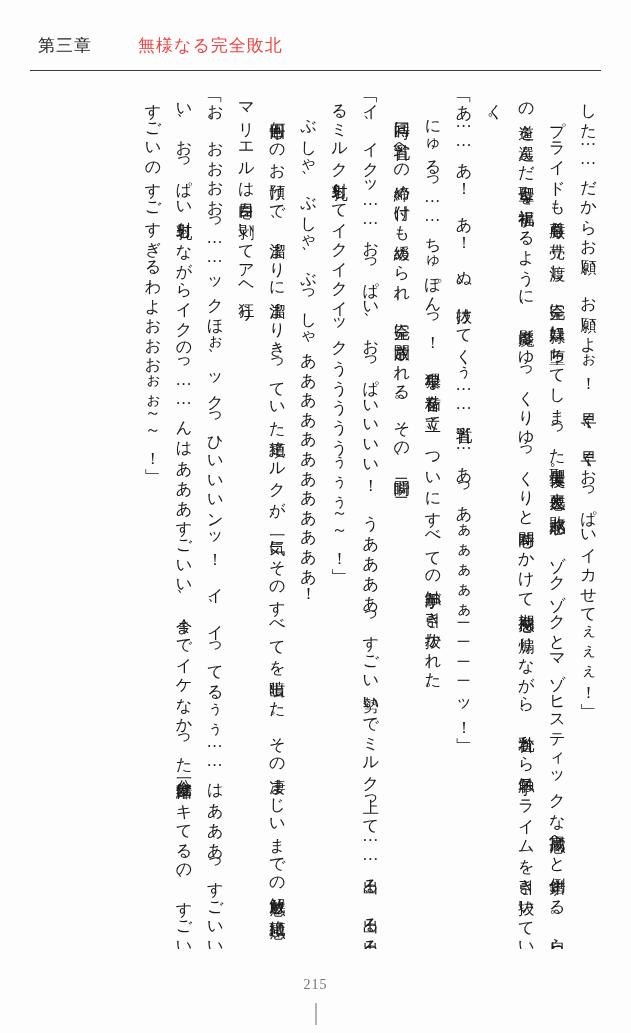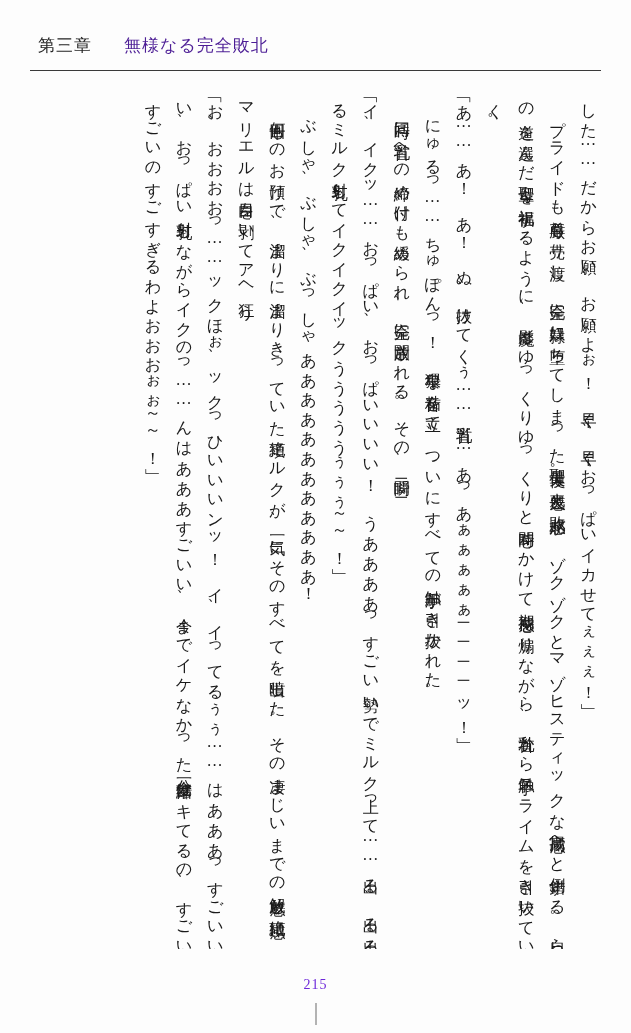--- a/index.html
+++ b/index.html
@@ -37,22 +37,22 @@
   }
   .header .chapter-num {
     font-size: 17px;
     letter-spacing: 1px;
     color: #222;
     white-space: nowrap;
   }
   .header .chapter-title {
     font-size: 17px;
     letter-spacing: 1px;
-    color: #4c1d95;
-    margin-left: 8px;
+    color: #ef4444;
+    margin-left: 22px;
     white-space: nowrap;
   }
 
   .rule {
     position: absolute;
     top: 70px;
     left: 30px;
     right: 30px;
     height: 1px;
     background: #3a3a3a;
@@ -82,21 +82,21 @@
 
   
   .folio {
     position: absolute;
     bottom: 40px;
     left: 0;
     right: 0;
     text-align: center;
     font-size: 14px;
     letter-spacing: 1px;
-    color: #6d28d9;
+    color: #737373;
   }
   .folio-mark {
     position: absolute;
     bottom: 8px;
     left: 50%;
     transform: translateX(-50%);
     width: 1px;
     height: 22px;
     background: #6a6a6a;
   }

